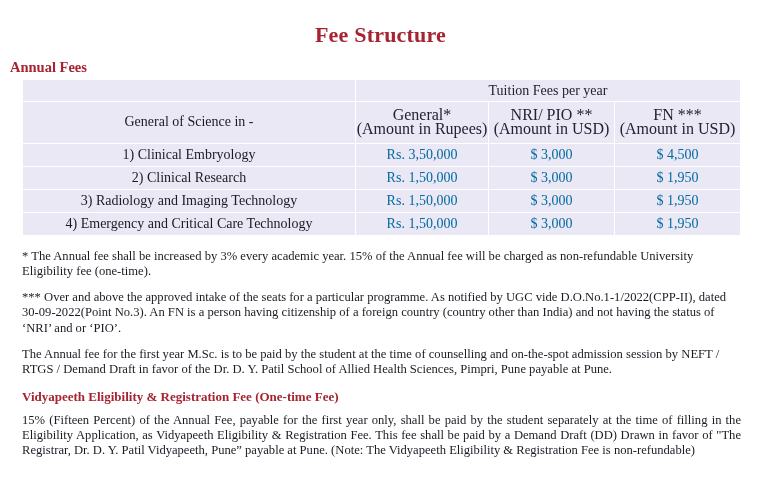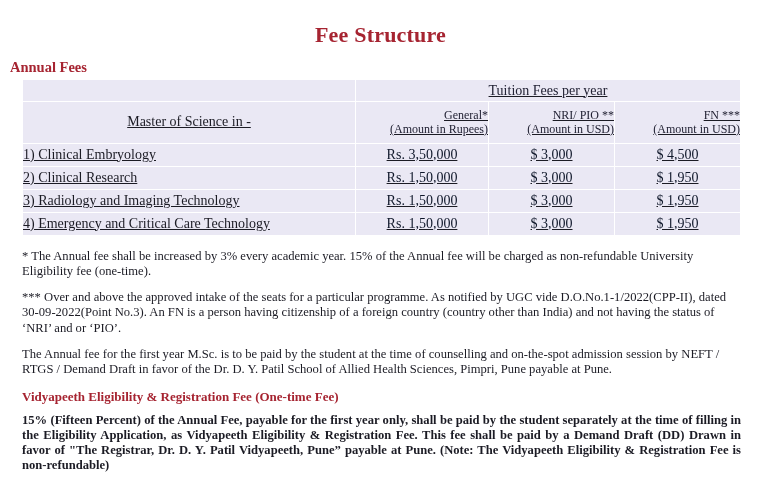--- a/index.html
+++ b/index.html
@@ -41,21 +41,20 @@
     font-weight: bold;
     color: #a62431;
     margin: 0;
     padding: 14px 0 4px 10px;
     line-height: 1;
   }
 
   
   .table-wrap {
     padding: 0 21px 0 22px;
-    text-decoration: underline;
   }
   table.fee-table {
     width: 718px;
     border-collapse: collapse;
     table-layout: fixed;
     background: #eae8f4;
     font-size: 13.5px;
   }
   table.fee-table td,
   table.fee-table th {
@@ -75,73 +74,72 @@
     text-align: center;
     font-weight: bold;
     font-size: 14px;
     height: 21px;
     line-height: 21px;
     color: #222234;
   }
   .cell-blank { height: 21px; }
 
   .cell-subhead {
-    text-align: right;
-    font-weight: bold;
-    font-size: 12px;
+    text-align: center;
+    font-weight: bold;
+    font-size: 16px;
     line-height: 14px;
     height: 41px;
     padding: 0 2px;
     color: #222234;
   }
   .cell-subhead .line2 { display: block; }
 
   .cell-master {
     font-weight: bold;
     font-size: 14px;
     vertical-align: bottom;
     padding: 0 0 4px 10px;
     height: 41px;
     color: #1b1b24;
   }
 
   .cell-prog {
-    text-align: left;
+    text-align: center;
     padding: 0 0 0 32px;
     height: 22px;
     line-height: 22px;
     font-size: 14px;
     color: #1b1b24;
   }
   .cell-amt {
     text-align: center;
     height: 22px;
     line-height: 22px;
     font-size: 14px;
-    color: #0f172a;
+    color: #0369a1;
   }
 
   
   .notes {
     padding: 0 20px 0 22px;
     margin-top: 13px;
   }
   .note {
     font-size: 12.6px;
     line-height: 15.3px;
     text-align: left;
     margin: 0 0 11px 0;
     color: #1b1b24;
   }
   .note.justified {
     text-align: justify;
   }
   .note.last {
     margin-bottom: 0;
-    font-weight: bold;
   }
   .red-heading {
     font-size: 13px;
     font-weight: bold;
     color: #a62431;
     margin: 0 0 9px 0;
     line-height: 15px;
   }
 </style>
 </head>
@@ -160,21 +158,21 @@
         <col class="col-gen">
         <col class="col-nri">
         <col class="col-fn">
       </colgroup>
       <thead>
         <tr>
           <th class="cell-blank"></th>
           <th class="cell-tuition" colspan="3">Tuition Fees per year</th>
         </tr>
         <tr>
-          <th class="cell-master">Master of Science in -</th>
+          <th class="cell-master">General of Science in -</th>
           <th class="cell-subhead">
             <span>General*</span>
             <span class="line2">(Amount in Rupees)</span>
           </th>
           <th class="cell-subhead">
             <span>NRI/ PIO **</span>
             <span class="line2">(Amount in USD)</span>
           </th>
           <th class="cell-subhead">
             <span>FN ***</span>

